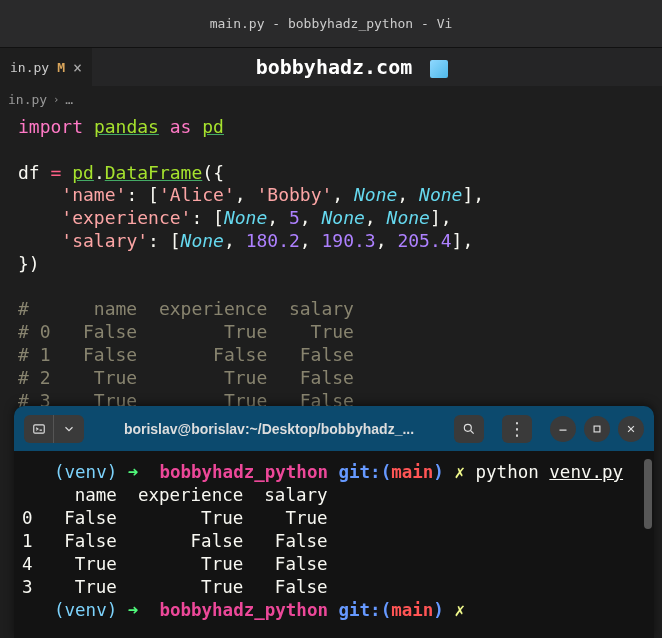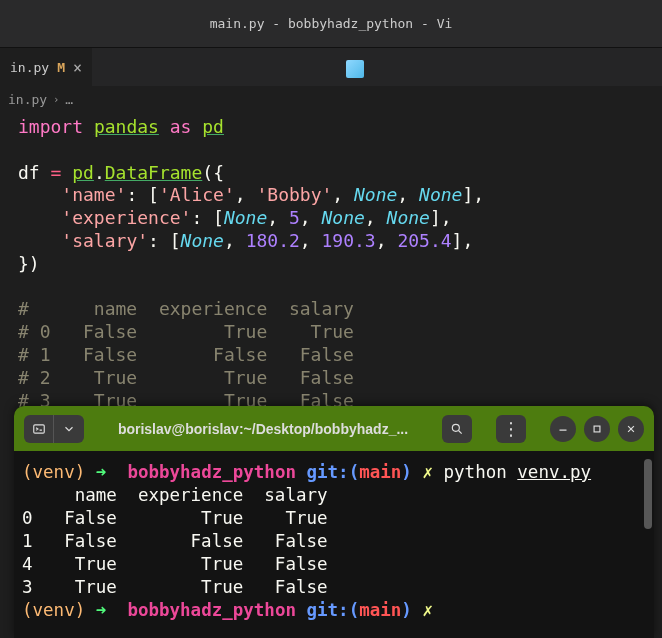--- a/index.html
+++ b/index.html
@@ -88,25 +88,25 @@
     bottom: 0;
     left: 14px;
     right: 8px;
     background: #131313;
     border-radius: 10px 10px 0 0;
     overflow: hidden;
     box-shadow: 0 -2px 10px rgba(0,0,0,.5);
   }
   .term-header {
     height: 45px;
-    background: #4d7c0f;
+    background: #0c4a6e;
     display: flex;
     align-items: center;
     padding: 0 10px;
-    gap: 24px;
+    gap: 18px;
   }
   .term-btn {
     width: 30px; height: 28px;
     background: #3a3a3a;
     border-radius: 6px;
     display: flex;
     align-items: center;
     justify-content: center;
     cursor: pointer;
   }
@@ -135,21 +135,21 @@
   .term-window-btns { display: flex; gap: 8px; }
   .term-window-btns .term-btn { border-radius: 50%; width: 26px; height: 26px; }
   .term-body {
     padding: 10px 8px 16px 8px;
     font-size: 17.5px;
     line-height: 23px;
     white-space: pre;
     color: #eee;
     position: relative;
   }
-  .t-gray  { color: #fdba74; }
+  .t-gray  { color: #7dd3fc; margin-left: 32px; }
   .t-green { color: #50fa7b; }
   .t-cyan  { color: #ec4899; font-weight: bold; }
   .t-blue  { color: #6699ff; font-weight: bold; }
   .t-red   { color: #ff5555; font-weight: bold; }
   .t-yellow{ color: #f1fa8c; font-weight: bold; }
   .t-white { color: #f8f8f2; }
   .t-under { text-decoration: underline; }
   .t-scroll {
     position: absolute;
     right: 2px;
@@ -168,20 +168,21 @@
   <span>main.py - bobbyhadz_python - Vi</span>
 </div>
 
 <div class="tab-bar">
   <div class="tab">
     <span>in.py</span>
     <span class="modified">M</span>
     <span class="close">×</span>
   </div>
   <div class="banner">
+    <span>bobbyhadz.com</span>
     <span class="banner-icon"></span>
   </div>
 </div>
 
 <div class="breadcrumb">
   <span>in.py</span>
   <span class="chev">›</span>
   <span>…</span>
 </div>
 

